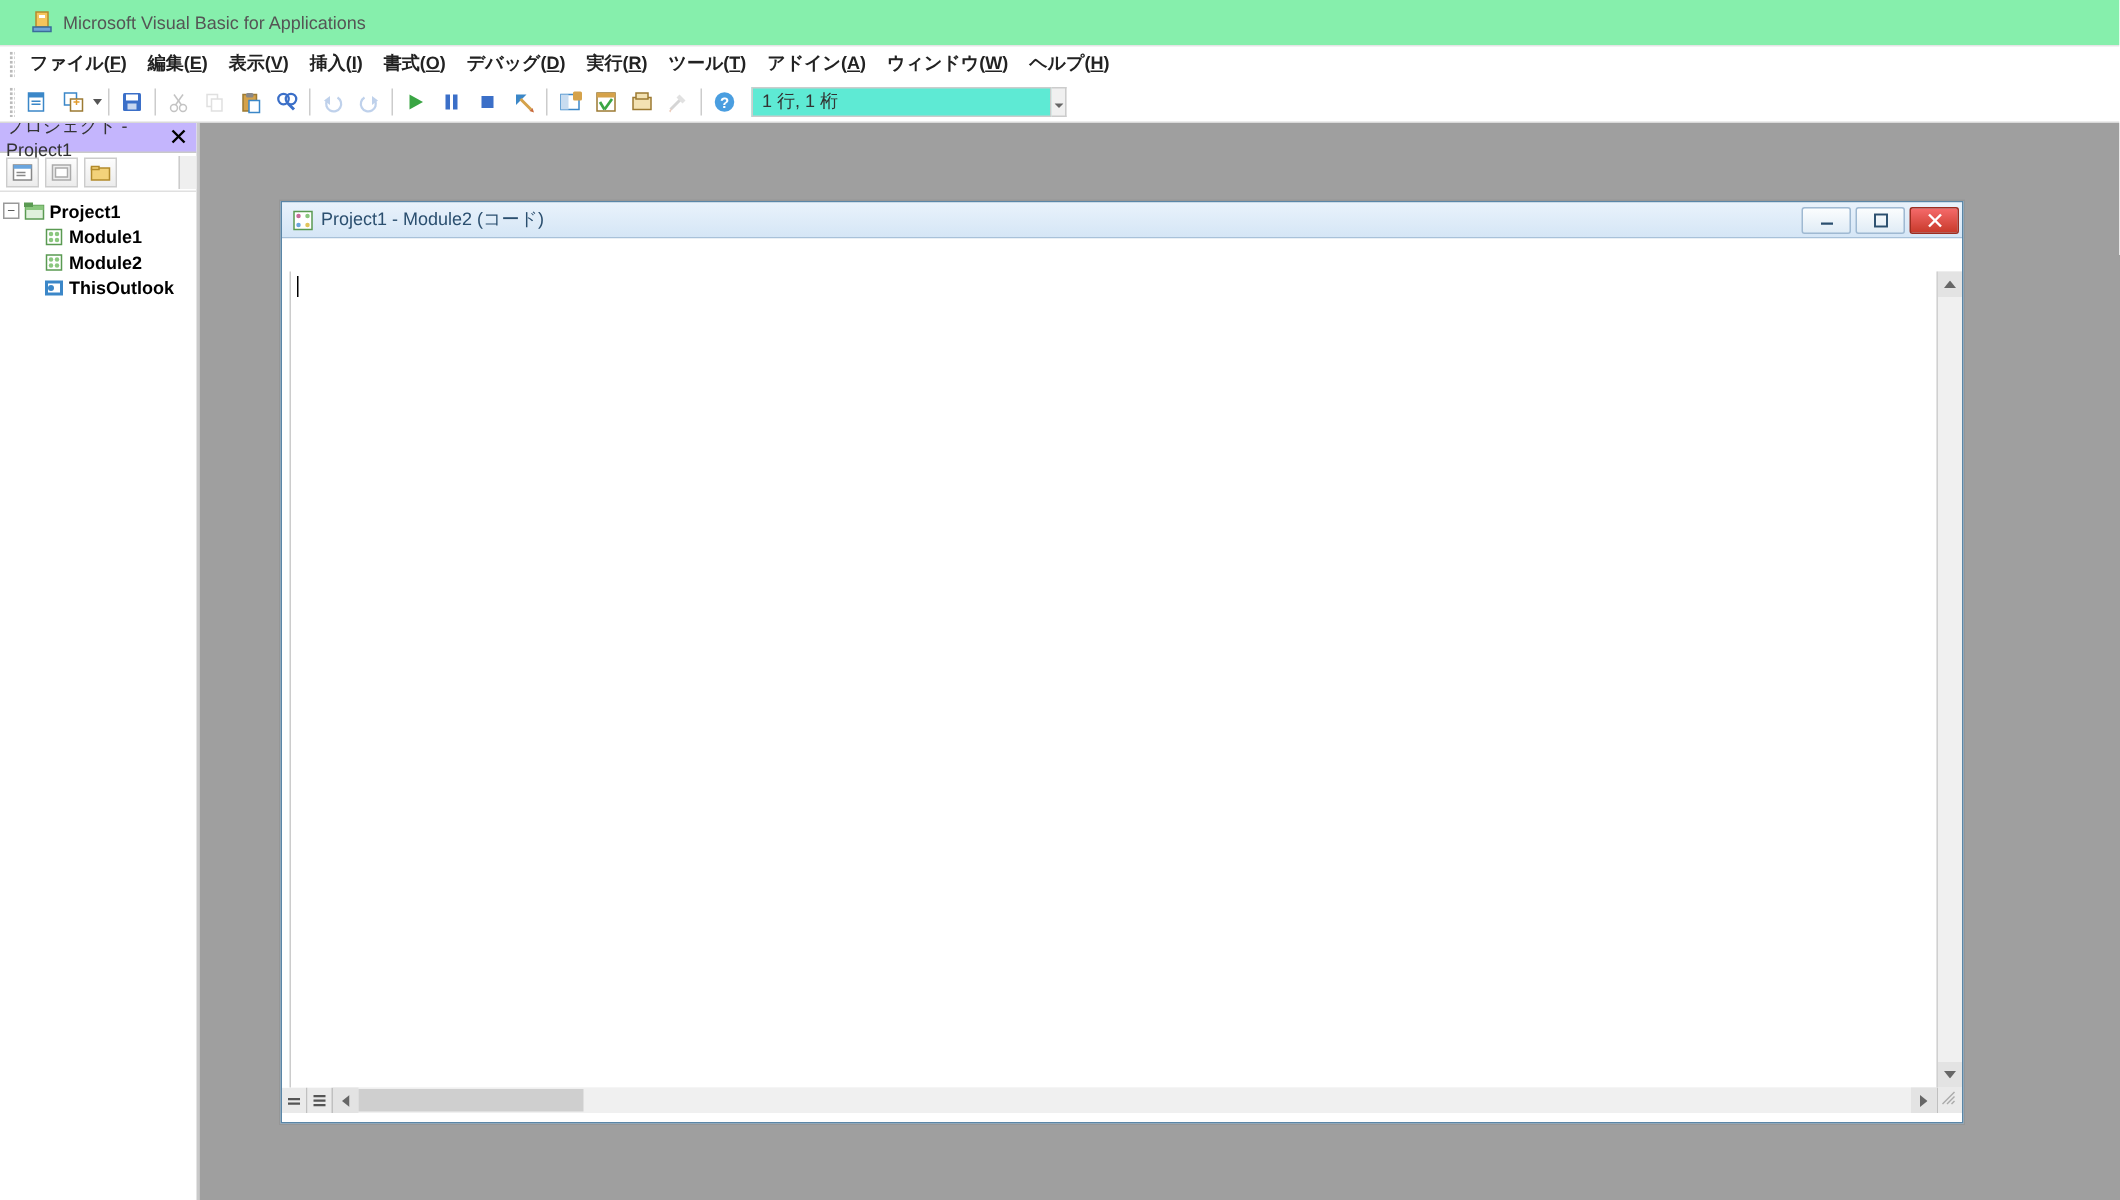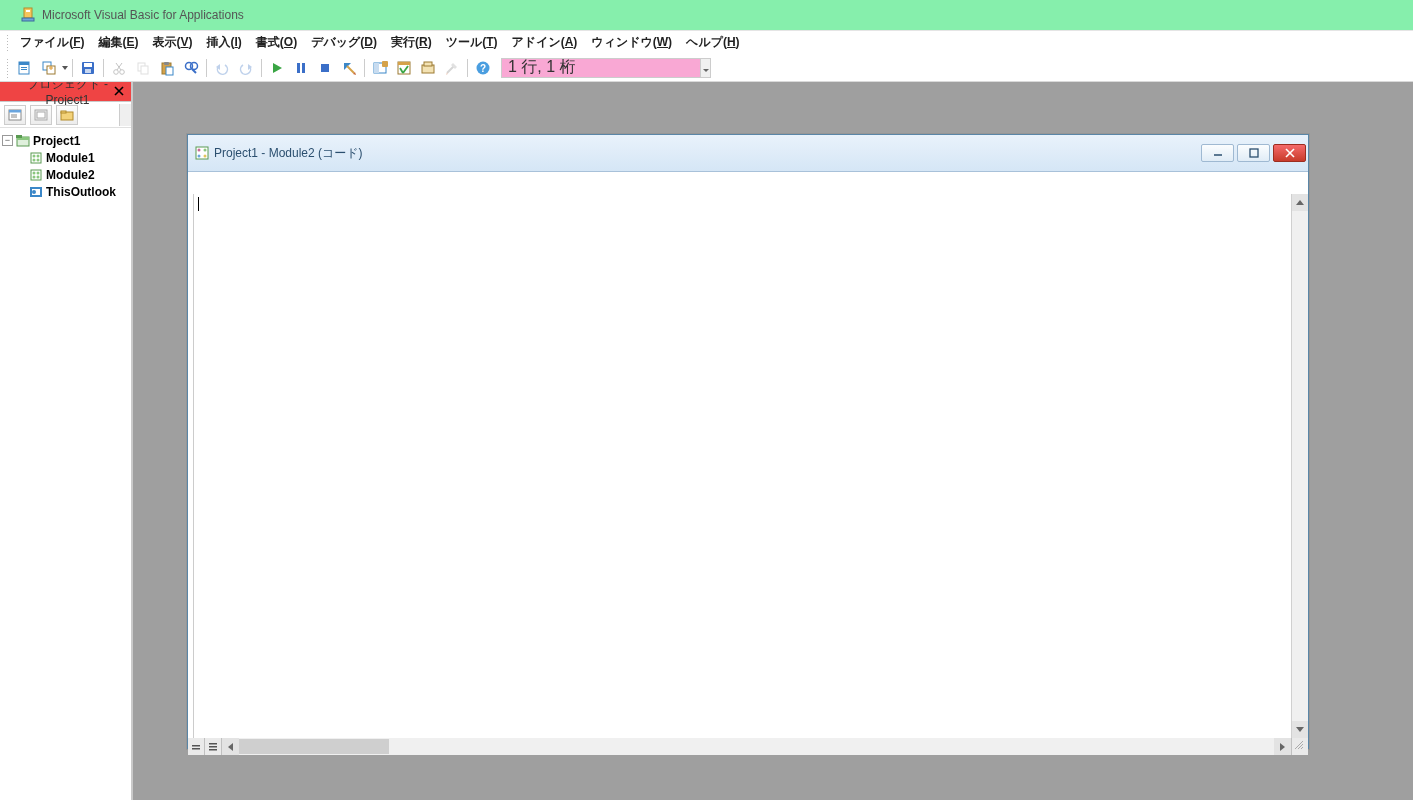--- a/index.html
+++ b/index.html
@@ -17,47 +17,47 @@
 .menubar .item u { text-decoration: underline; }
 
 
 .toolbar { height: 28px; display: flex; align-items: center; padding: 0 6px; background: #fff; border-bottom: 1px solid #d9d9d9; }
 .toolbar .dots { width: 4px; height: 20px; margin-right: 3px; display: inline-block; background-image: radial-gradient(circle, #bbb 1px, transparent 1px); background-size: 3px 3px; }
 .tb-btn { width: 22px; height: 22px; display: flex; align-items: center; justify-content: center; margin: 0 1px; cursor: default; }
 .tb-btn.dis svg { opacity: .35; }
 .tb-sep { width: 1px; height: 18px; background: #ccc; margin: 0 3px; }
 .tb-drop { width: 8px; display: flex; align-items: center; justify-content: center; cursor: default; }
 .tb-drop svg { width: 6px; height: 4px; }
-.position-box { margin-left: 6px; height: 20px; width: 200px; border: 1px solid #ccc; display: flex; align-items: center; padding: 0 6px; color: #333; font-size: 16px; background:#f9a8d4;}
+.position-box { margin-left: 6px; height: 20px; width: 200px; border: 1px solid #ccc; display: flex; align-items: center; padding: 0 6px; color: #333; font-size: 12px; background:#5eead4;}
 .position-end { width:10px; height:20px; border:1px solid #ccc; border-left:none; background:#f0f0f0; display:flex; align-items:center; justify-content:center;}
 
 
 .workspace { display: flex; height: 718px; }
 
 
 .proj-pane { width: 133px; background: #fff; border-right: 2px solid #c9c9c9; position: relative; overflow:hidden;}
-.proj-title { height: 20px; background: #ef4444; display: flex; align-items: center; padding-left: 4px; color: #333; border-bottom: 1px solid #c9c9c9; position:relative;text-align:center;}
+.proj-title { height: 20px; background: #c4b5fd; display: flex; align-items: center; padding-left: 4px; color: #333; border-bottom: 1px solid #c9c9c9; position:relative;}
 .proj-title .x { position: absolute; right: 4px; top: 1px; width: 16px; height: 16px; display:flex; align-items:center; justify-content:center; font-weight:bold; cursor:default;}
 .proj-tb { height: 26px; display: flex; align-items: center; padding: 0 4px; gap: 4px; border-bottom: 1px solid #e0e0e0; position:relative;}
 .proj-tb .btn { width: 22px; height: 20px; border: 1px solid #ccc; background: linear-gradient(#fdfdfd,#ececec); display:flex; align-items:center; justify-content:center; cursor:default;}
 .proj-tb .scroll { position:absolute; right:0; top:2px; width:12px; height:22px; background:#efefef; border-left:1px solid #ccc;}
 .tree { padding: 4px 2px; font-size: 12px; color: #000; }
 .tree .row { display: flex; align-items: center; height: 17px; cursor: default; white-space: nowrap;}
 .tree .tw { width: 11px; height: 11px; border: 1px solid #999; margin-right: 2px; display:flex; align-items:center; justify-content:center; font-size:9px; line-height:1; color:#555;}
 .tree .ic { width: 16px; height: 16px; margin-right: 2px; display:flex; align-items:center; justify-content:center;}
 .tree .lbl { font-weight: bold; }
 .tree .child { padding-left: 26px; }
 .tree .child .row { font-weight: bold; }
 
 
 .mdi { flex: 1; background: #9f9f9f; position: relative; }
 
 
 .codewin { position: absolute; left: 54px; top: 52px; width: 1122px; height: 615px; background: #fff; border: 1px solid #5a86a7; box-shadow: 0 0 0 1px rgba(0,0,0,.05); }
-.cw-head { height: 37px; background: linear-gradient(#e9f2fb,#d5e6f6); display: flex; align-items: center; padding: 0 2px 0 6px; border-bottom: 1px solid #a8c1d9; }
+.cw-head { height: 24px; background: linear-gradient(#e9f2fb,#d5e6f6); display: flex; align-items: center; padding: 0 2px 0 6px; border-bottom: 1px solid #a8c1d9; }
 .cw-head .ic { width:16px; height:16px; margin-right:4px; }
 .cw-head .title { color: #2b4f6f; font-size: 12px; flex: 1; }
 .cw-ctrls { display: flex; gap: 3px; }
 .cw-ctrls .wbtn { width: 33px; height: 18px; background: linear-gradient(#fbfdfe,#e0ecf6); border:1px solid #9fb9d2; border-radius:2px; display:flex; align-items:center; justify-content:center; cursor:default;}
 .cw-ctrls .close { background: linear-gradient(#f56a6a,#c83a2b); border-color:#9c2d20; color:#fff; }
 
 .cw-selects { height: 22px; display: flex; padding: 2px 3px; gap: 6px; background: #fff; }
 .cw-selects .sel { flex: 1; height: 18px; border: 1px solid #b5b5b5; background: #fff; display: flex; align-items: center; padding: 0 4px; font-size: 12px; position:relative; cursor:default;}
 .cw-selects .sel .dd { position:absolute; right:1px; top:1px; bottom:1px; width:15px; background:#f0f0f0; border-left:1px solid #ccc; display:flex; align-items:center; justify-content:center;}
 

